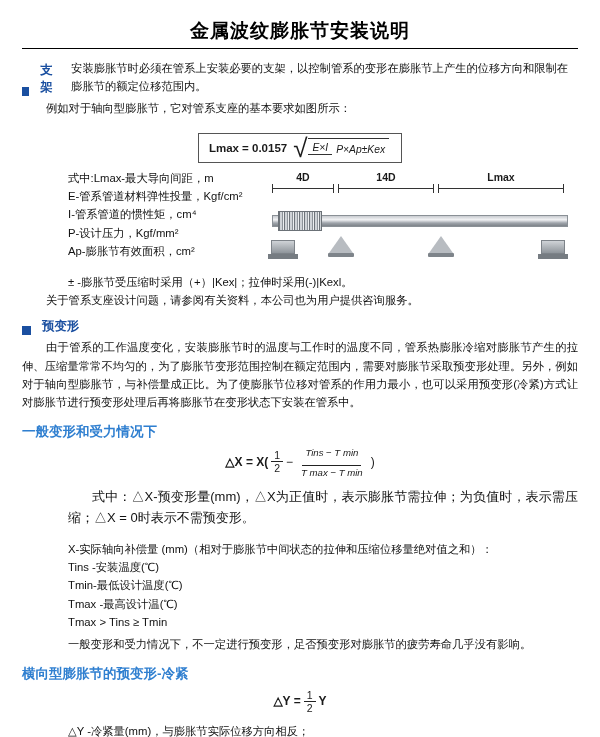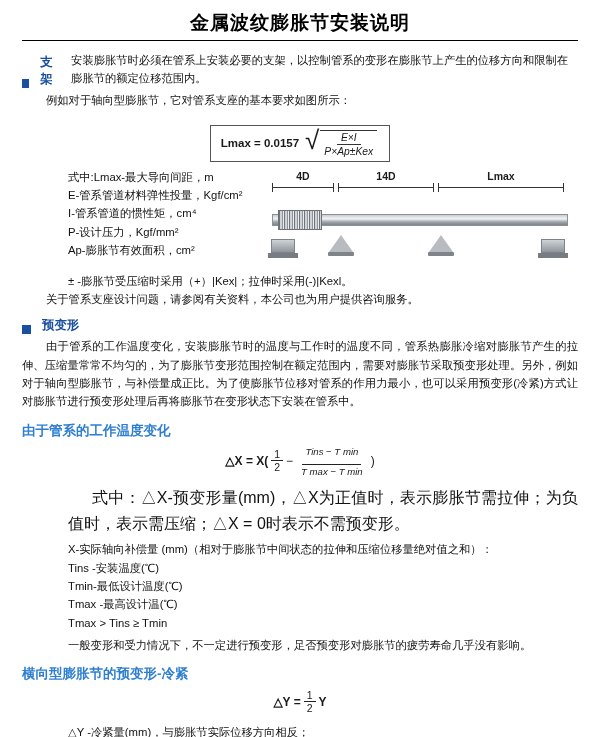--- a/index.html
+++ b/index.html
@@ -21,21 +21,21 @@
     box-sizing: border-box;
     padding: 8px 22px 0 22px;
     position: relative;
   }
   
   .doc-title {
     text-align: center;
     font-size: 19px;
     font-weight: bold;
     letter-spacing: 1px;
-    margin: 2px 0 4px 0;
+    margin: 10px 0 4px 0;
     color: #000;
   }
   .title-rule {
     border-bottom: 1.6px solid #000;
     width: 100%;
     margin-bottom: 10px;
   }
   
   p {
     margin: 0 0 3px 0;
@@ -96,21 +96,21 @@
     font-weight: normal;
   }
   .sqrt-sign {
     font-size: 26px;
     line-height: 20px;
     margin-right: 1px;
     font-weight: normal;
   }
   .frac {
     display: inline-flex;
-    flex-direction: column;
+    flex-direction: row;
     align-items: center;
     border-top: 1px solid #333;
     padding-top: 1px;
     font-size: 10.3px;
     font-style: italic;
   }
   .frac .num { border-bottom: 1px solid #333; padding: 0 4px 1px 4px; }
   .frac .den { padding: 1px 4px 0 4px; }
   
   .diagram {
@@ -330,39 +330,39 @@
   </div>
 
   <p class="indent1">关于管系支座设计问题，请参阅有关资料，本公司也为用户提供咨询服务。</p>
 
   <div class="section-head">
     <span class="blue-sq"></span>
     <span>预变形</span>
   </div>
   <p class="indent1">由于管系的工作温度变化，安装膨胀节时的温度与工作时的温度不同，管系热膨胀冷缩对膨胀节产生的拉伸、压缩量常常不均匀的，为了膨胀节变形范围控制在额定范围内，需要对膨胀节采取预变形处理。另外，例如对于轴向型膨胀节，与补偿量成正比。为了使膨胀节位移对管系的作用力最小，也可以采用预变形(冷紧)方式让对膨胀节进行预变形处理后再将膨胀节在变形状态下安装在管系中。</p>
 
-  <div class="sub-head">由于管系的工作温度变化</div>
+  <div class="sub-head">一般变形和受力情况下</div>
 
   <div class="center-formula">
     <span class="bold">△X = X(</span>
     <span class="half">
       <span class="n">1</span>
       <span class="d">2</span>
     </span>
     <span>−</span>
     <span class="fracT">
       <span class="n">Tins − T min</span>
       <span class="d">T max − T min</span>
     </span>
     <span>)</span>
   </div>
 
-  <p class="indent-hang" style="font-size:16px;line-height:1.62;text-indent:24px;">式中：△X-预变形量(mm)，△X为正值时，表示膨胀节需拉伸；为负值时，表示需压缩；△X = 0时表示不需预变形。</p>
-
-  <div class="list-line tight" style="margin-top:4px;">X-实际轴向补偿量 (mm)（相对于膨胀节中间状态的拉伸和压缩位移量绝对值之和）：</div>
+  <p class="indent-hang" style="font-size:13px;line-height:1.62;text-indent:24px;">式中：△X-预变形量(mm)，△X为正值时，表示膨胀节需拉伸；为负值时，表示需压缩；△X = 0时表示不需预变形。</p>
+
+  <div class="list-line tight" style="margin-top:12px;">X-实际轴向补偿量 (mm)（相对于膨胀节中间状态的拉伸和压缩位移量绝对值之和）：</div>
   <div class="list-line tight">Tins -安装温度(℃)</div>
   <div class="list-line tight">Tmin-最低设计温度(℃)</div>
   <div class="list-line tight">Tmax -最高设计温(℃)</div>
   <div class="list-line tight">Tmax &gt; Tins ≥ Tmin</div>
 
   <p class="indent-hang" style="font-size:11.3px;line-height:1.62;margin-top:4px;">一般变形和受力情况下，不一定进行预变形，足否预变形对膨胀节的疲劳寿命几乎没有影响。</p>
 
   <div class="sub-head">横向型膨胀节的预变形-冷紧</div>
 
   <div class="center-formula">

